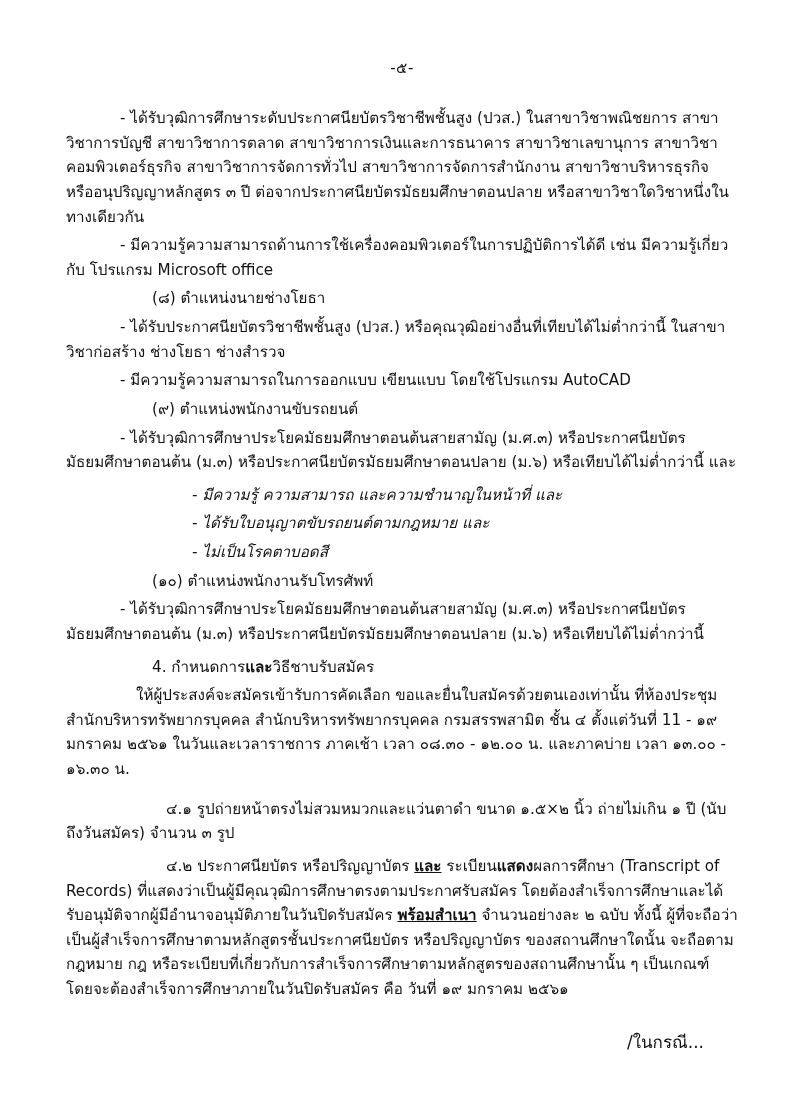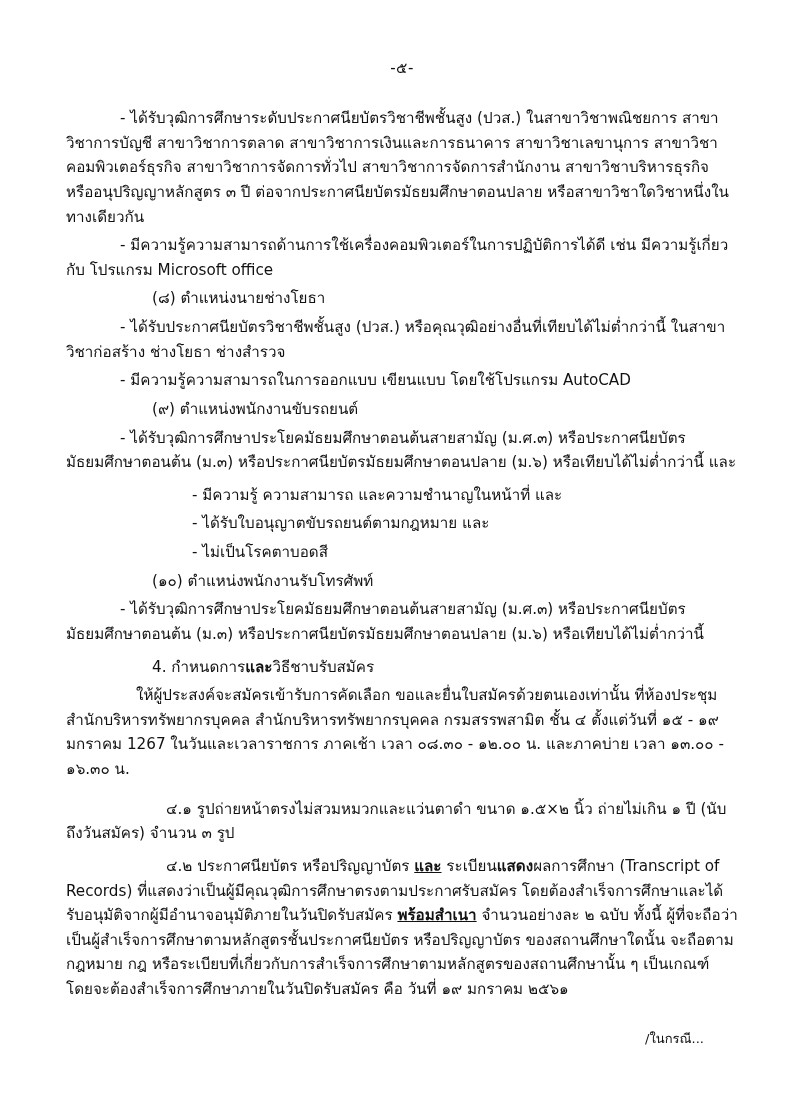--- a/index.html
+++ b/index.html
@@ -58,24 +58,25 @@
   .gap-sm {
     height: 3px;
   }
   .gap-md {
     height: 7px;
   }
   .footer-note {
     margin-top: 26px;
     text-align: right;
     padding-right: 34px;
-    font-size: 13px;
+    font-size: 17px;
   }
   .bullet-line {
     text-indent: 126px;
+    font-style: italic;
   }
 </style>
 </head>
 <body>
 
 <div class="page">
 
   <div class="page-number">-๕-</div>
 
   <div class="body-text">
@@ -112,21 +113,21 @@
 
     <p class="indent-heading">(๑๐) ตำแหน่งพนักงานรับโทรศัพท์</p>
     <div class="gap-sm"></div>
 
     <p class="indent-dash">- ได้รับวุฒิการศึกษาประโยคมัธยมศึกษาตอนต้นสายสามัญ (ม.ศ.๓) หรือประกาศนียบัตรมัธยมศึกษาตอนต้น (ม.๓) หรือประกาศนียบัตรมัธยมศึกษาตอนปลาย (ม.๖) หรือเทียบได้ไม่ต่ำกว่านี้</p>
     <div class="gap-md"></div>
 
     <p class="indent-heading"><span>4. กำหนดการ</span><span class="bold">และ</span><span>วิธีชาบรับสมัคร</span></p>
     <div class="gap-sm"></div>
 
-    <p class="indent-para">ให้ผู้ประสงค์จะสมัครเข้ารับการคัดเลือก ขอและยื่นใบสมัครด้วยตนเองเท่านั้น ที่ห้องประชุมสำนักบริหารทรัพยากรบุคคล สำนักบริหารทรัพยากรบุคคล กรมสรรพสามิต ชั้น ๔ ตั้งแต่วันที่ ๑๕ - ๑๙ มกราคม 1267 ในวันและเวลาราชการ ภาคเช้า เวลา ๐๘.๓๐ - ๑๒.๐๐ น. และภาคบ่าย เวลา ๑๓.๐๐ - ๑๖.๓๐ น.</p>
+    <p class="indent-para">ให้ผู้ประสงค์จะสมัครเข้ารับการคัดเลือก ขอและยื่นใบสมัครด้วยตนเองเท่านั้น ที่ห้องประชุมสำนักบริหารทรัพยากรบุคคล สำนักบริหารทรัพยากรบุคคล กรมสรรพสามิต ชั้น ๔ ตั้งแต่วันที่ 11 - ๑๙ มกราคม ๒๕๖๑ ในวันและเวลาราชการ ภาคเช้า เวลา ๐๘.๓๐ - ๑๒.๐๐ น. และภาคบ่าย เวลา ๑๓.๐๐ - ๑๖.๓๐ น.</p>
     <div class="gap-md"></div>
 
     <div class="gap-md"></div>
 
     <p class="indent-sub">๔.๑ รูปถ่ายหน้าตรงไม่สวมหมวกและแว่นตาดำ ขนาด ๑.๕×๒ นิ้ว ถ่ายไม่เกิน ๑ ปี (นับถึงวันสมัคร) จำนวน ๓ รูป</p>
     <div class="gap-md"></div>
 
     <p class="indent-sub"><span>๔.๒ ประกาศนียบัตร หรือปริญญาบัตร </span><span class="underline-bold">และ</span><span> ระเบียน</span><span class="bold">แสดง</span><span>ผลการศึกษา (Transcript of Records) ที่แสดงว่าเป็นผู้มีคุณวุฒิการศึกษาตรงตามประกาศรับสมัคร โดยต้องสำเร็จการศึกษาและได้รับอนุมัติจากผู้มีอำนาจอนุมัติภายในวันปิดรับสมัคร </span><span class="underline-bold">พร้อมสำเนา</span><span> จำนวนอย่างละ ๒ ฉบับ ทั้งนี้ ผู้ที่จะถือว่าเป็นผู้สำเร็จการศึกษาตามหลักสูตรชั้นประกาศนียบัตร หรือปริญญาบัตร ของสถานศึกษาใดนั้น จะถือตามกฎหมาย กฎ หรือระเบียบที่เกี่ยวกับการสำเร็จการศึกษาตามหลักสูตรของสถานศึกษานั้น ๆ เป็นเกณฑ์ โดยจะต้องสำเร็จการศึกษาภายในวันปิดรับสมัคร คือ วันที่ ๑๙ มกราคม ๒๕๖๑</span></p>
 
   </div>

